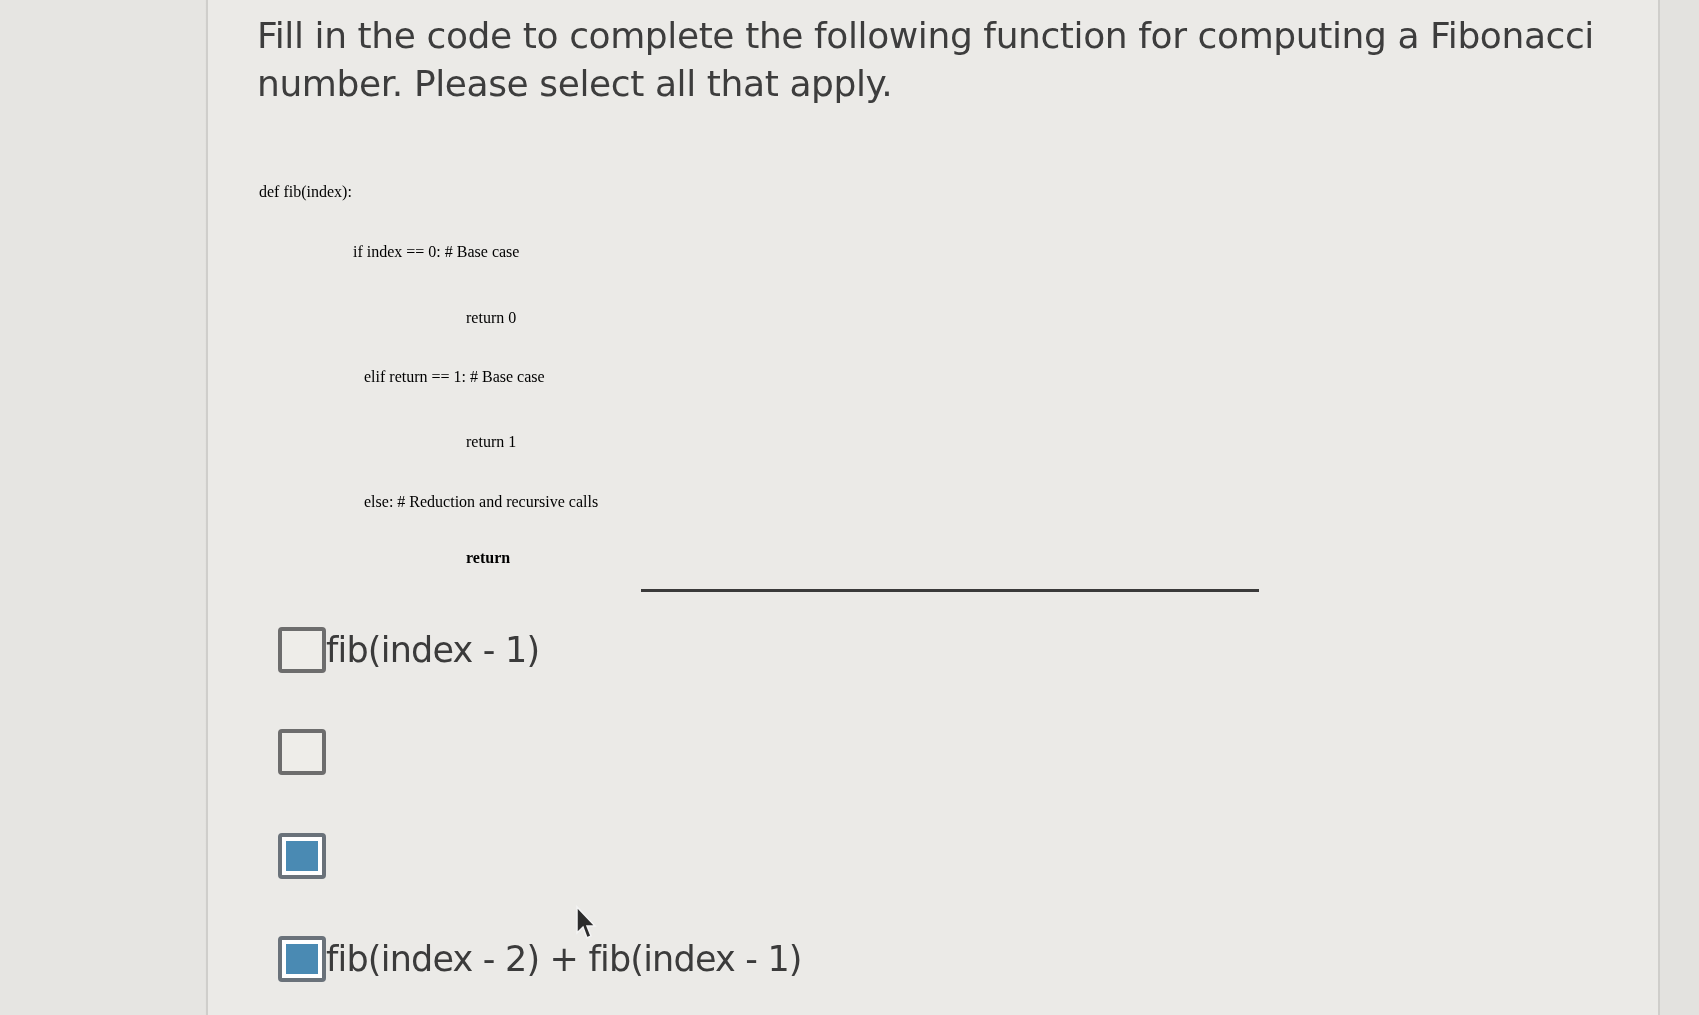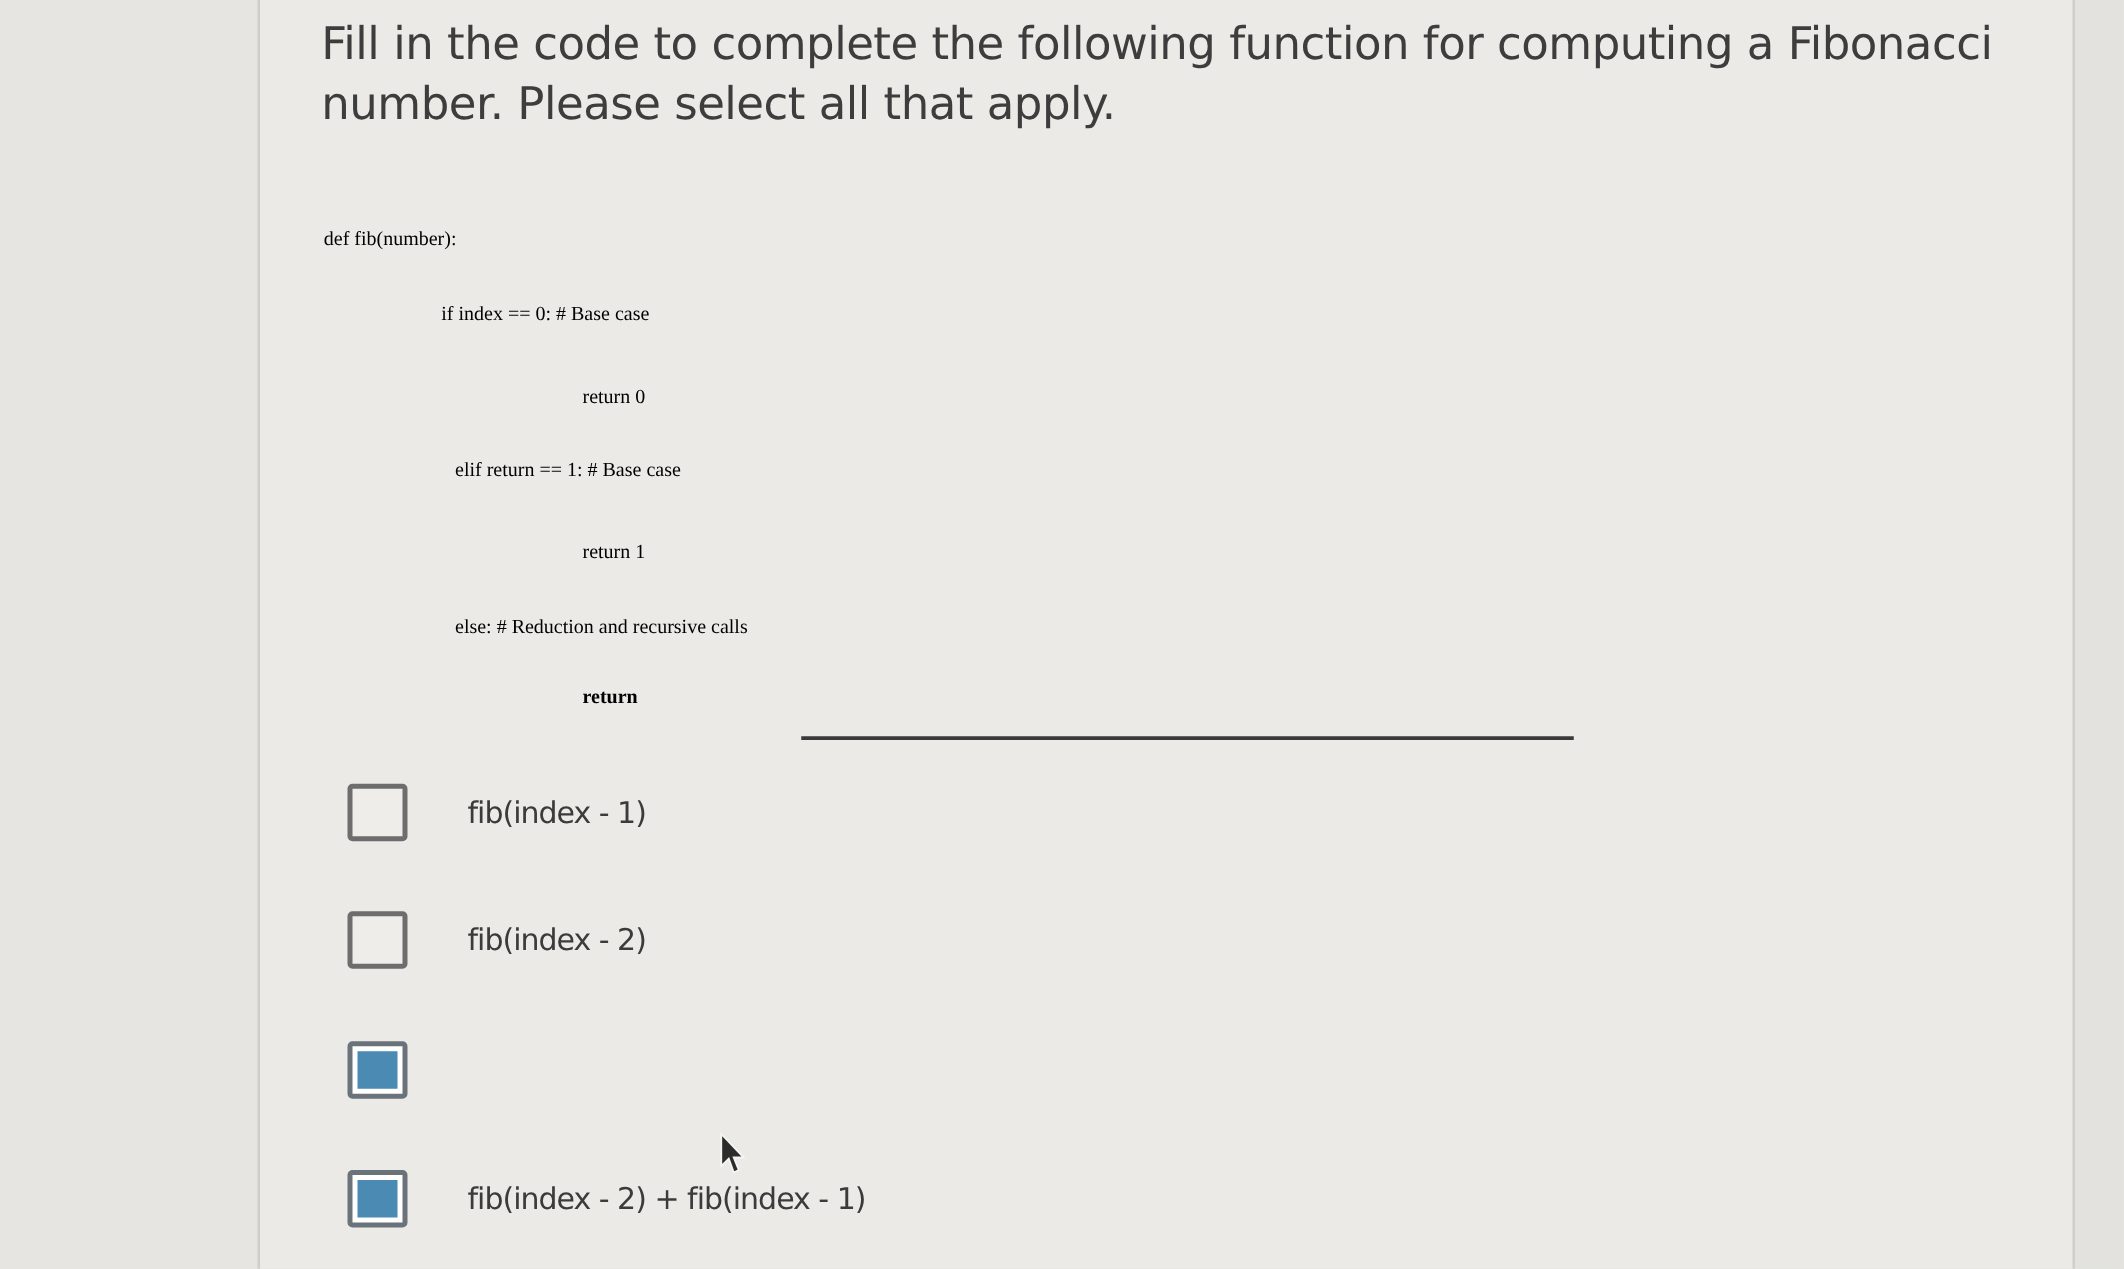--- a/index.html
+++ b/index.html
@@ -82,23 +82,22 @@
       border-color: #6a727a;
       background: #ffffff;
     }
     .checkbox.checked .fill {
       position: absolute;
       left: 4px; top: 4px;
       right: 4px; bottom: 4px;
       background: var(--accent, #4a8ab3);
     }
     .option-label {
-      margin-left: 48px;
       font-family: "DejaVu Sans", sans-serif;
-      font-size: 24px;
+      font-size: 35px;
       color: #3b3b3b;
       letter-spacing: -0.8px;
       white-space: pre;
     }
     .cursor {
       position: absolute;
       left: 575px;
       top: 905px;
       width: 24px;
       height: 36px;
@@ -108,38 +107,37 @@
 <body>
 
 <div class="screen">
   <div class="left-gutter"></div>
   <div class="panel"></div>
   <div class="right-gutter"></div>
 
   <div class="question">Fill in the code to complete the following function for computing a Fibonacci number. Please select all that apply.</div>
 
   <div>
-    <div class="code-line" style="left:259px; top:170px;">def fib(number):</div>
+    <div class="code-line" style="left:259px; top:170px;">def fib(index):</div>
     <div class="code-line" style="left:353px; top:230px;">if index == 0: # Base case</div>
     <div class="code-line" style="left:466px; top:296px;">return 0</div>
     <div class="code-line" style="left:364px; top:355px;">elif return == 1: # Base case</div>
     <div class="code-line" style="left:466px; top:420px;">return 1</div>
     <div class="code-line" style="left:364px; top:480px;">else: # Reduction and recursive calls</div>
     <div class="code-line" style="left:466px; top:536px;font-weight:bold;">return</div>
   </div>
   <div class="blank"></div>
 
   <div class="option" style="top:622px;">
     <div class="checkbox"></div>
     <span class="option-label">fib(index - 1)</span>
   </div>
 
   <div class="option" style="top:724px;">
     <div class="checkbox"></div>
-    <span class="option-label">fib(index - 2)</span>
   </div>
 
   <div class="option" style="top:828px;">
     <div class="checkbox checked">
       <div class="fill"></div>
     </div>
   </div>
 
   <div class="option" style="top:931px;">
     <div class="checkbox checked">

